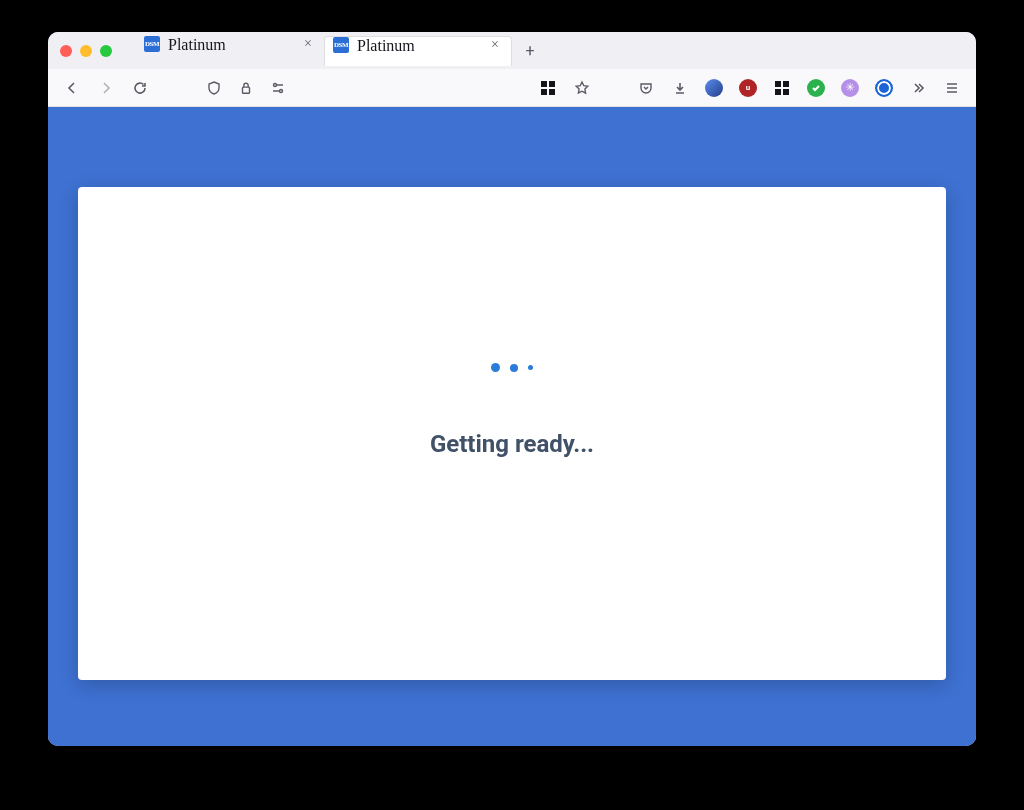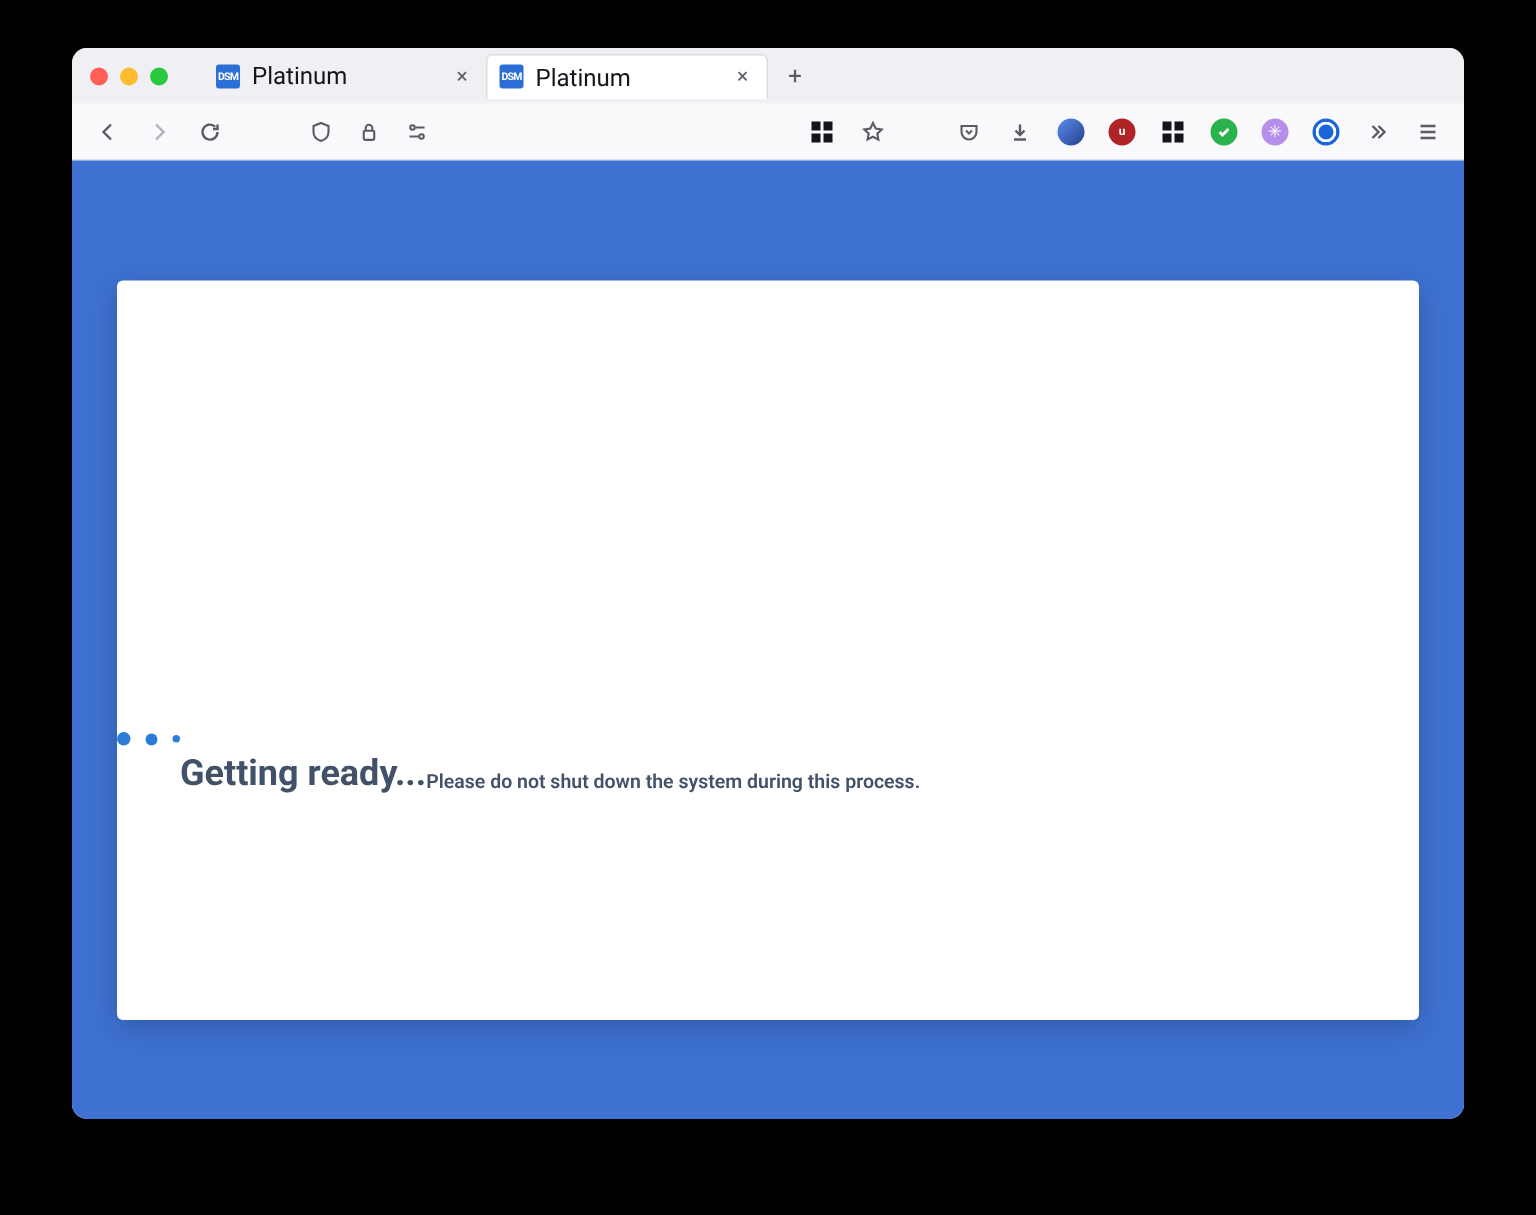--- a/index.html
+++ b/index.html
@@ -51,28 +51,29 @@
     .tl-red { background: #ff5f57; }
     .tl-yellow { background: #febc2e; }
     .tl-green { background: #28c840; }
     .tabs {
       display: flex;
       align-items: center;
       height: 100%;
     }
     .tab {
       display: flex;
-      align-items: center;
+      align-items: flex-start;
       width: 188px;
       height: 30px;
       padding: 0 8px;
       border-radius: 4px 4px 0 0;
       font-size: 12px;
       color: #15141a;
       cursor: pointer;
+      font-family: Liberation Serif, serif;
     }
     .tab.inactive {
       background: transparent;
     }
     .tab.active {
       background: #fff;
       border: 1px solid #ddd;
       border-bottom: none;
     }
     .tab-favicon {
@@ -175,21 +176,21 @@
       padding: 80px 30px 30px;
       position: relative;
     }
     .white-card {
       background: #fff;
       width: 100%;
       height: 493px;
       border-radius: 4px;
       box-shadow: 0 5px 20px rgba(0,0,0,0.2);
       display: flex;
-      flex-direction: row;
+      flex-direction: column;
       align-items: center;
       padding-top: 176px;
     }
     .loading-dots {
       display: flex;
       align-items: center;
       gap: 10px;
       margin-bottom: 58px;
     }
     .dot {
@@ -345,16 +346,15 @@
   </div>
 
   <div class="content-area">
     <div class="white-card">
       <div class="loading-dots">
         <div class="dot dot1"></div>
         <div class="dot dot2"></div>
         <div class="dot dot3"></div>
       </div>
       <div class="heading">Getting ready...</div>
-      <div class="subtext">Please do not shut down the system during this process.</div>
     </div>
   </div>
 </div>
 
 </body></html>

